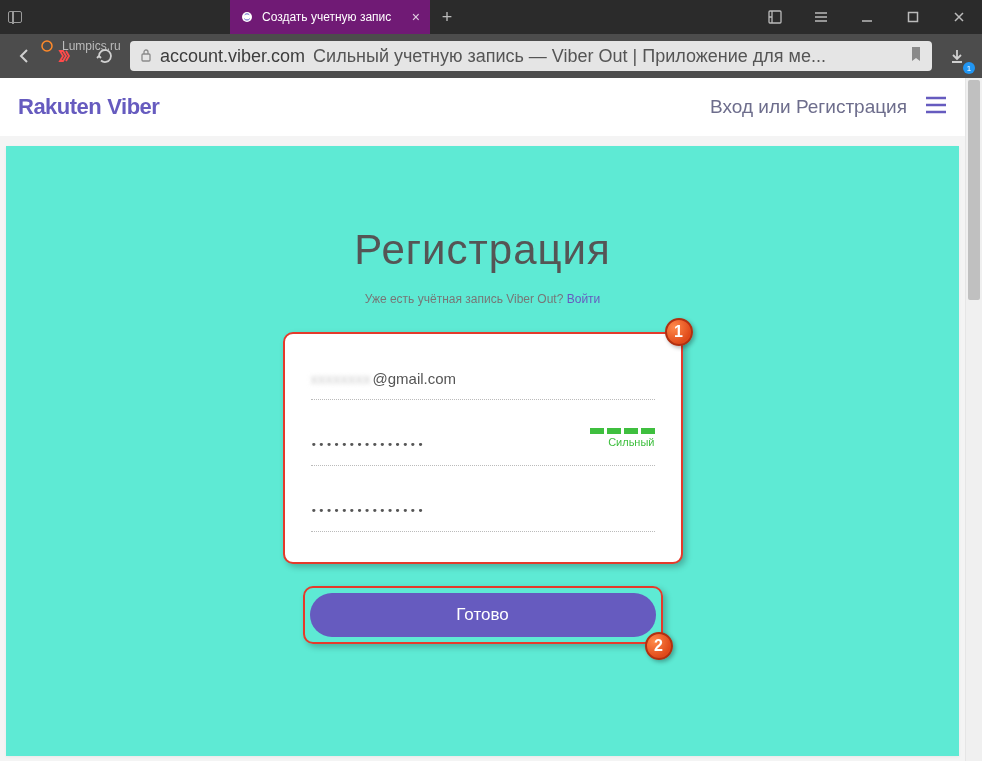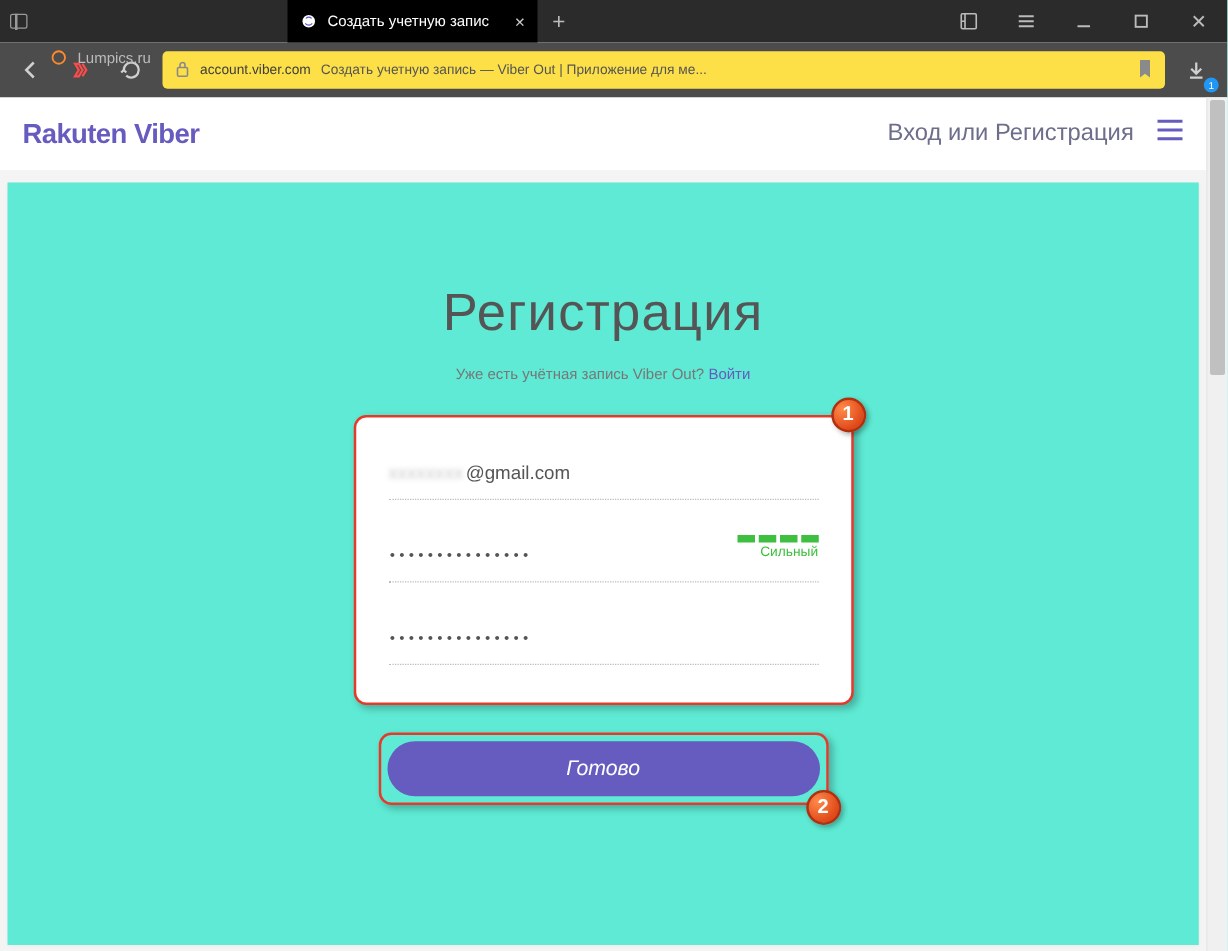--- a/index.html
+++ b/index.html
@@ -5,32 +5,32 @@
   * { box-sizing: border-box; margin: 0; padding: 0; }
   body { width: 982px; height: 761px; font-family: Arial, "Segoe UI", sans-serif; background: #fff; overflow: hidden; }
 
   
   .titlebar { height: 34px; background: #2b2b2b; display: flex; align-items: stretch; }
   .titlebar-left { width: 30px; display: flex; align-items: center; justify-content: center; }
   .panel-icon { width: 14px; height: 12px; border: 1.5px solid #9a9a9a; border-radius: 2px; position: relative; }
   .panel-icon::before { content: ""; position: absolute; left: 3px; top: -1.5px; bottom: -1.5px; width: 1.5px; background: #9a9a9a; }
   .tab { display: flex; align-items: center; padding: 0 10px; gap: 8px; font-size: 12px; color: #bbb; height: 100%; position: relative; }
   .tab-inactive { width: 200px; margin-top: 29px; }
-  .tab-active { background: #000000; color: #fff; width: 200px; }
+  .tab-active { background: #701a75; color: #fff; width: 200px; }
   .tab-icon { display: inline-flex; width: 14px; height: 14px; align-items: center; justify-content: center; }
   .tab-text { white-space: nowrap; overflow: hidden; text-overflow: ellipsis; flex: 1; }
   .tab-close { font-size: 14px; color: rgba(255,255,255,0.8); cursor: pointer; }
   .tab-new { width: 34px; display: flex; align-items: center; justify-content: center; color: #bbb; font-size: 18px; }
   .titlebar-right { margin-left: auto; display: flex; align-items: stretch; }
   .titlebar-btn { width: 46px; display: flex; align-items: center; justify-content: center; color: #bbb; }
   .titlebar-btn svg { display: block; }
 
   .toolbar { height: 44px; background: #4c4c4c; display: flex; align-items: center; padding: 0 10px; gap: 10px; }
   .tool-btn { width: 30px; height: 30px; display: flex; align-items: center; justify-content: center; color: #d0d0d0; border-radius: 4px; }
-  .addressbar { flex: 1; height: 30px; background: #fde047; border-radius: 4px; display: flex; align-items: center; padding: 0 10px; gap: 8px; color: #555; font-size: 11px; justify-content: flex-end; }
+  .addressbar { flex: 1; height: 30px; background: #e5e5e5; border-radius: 4px; display: flex; align-items: center; padding: 0 10px; gap: 8px; color: #555; font-size: 18px; justify-content: flex-end; }
   .addressbar .lock { color: #8a8a8a; }
   .addressbar .domain-part { color: #3d3d3d; }
   .addressbar .title-part { color: #555; white-space: nowrap; overflow: hidden; text-overflow: ellipsis; }
   .bookmark { color: #8a8a8a; }
   .dl-indicator { position: relative; }
   .dl-badge { position: absolute; bottom: -3px; right: -3px; width: 12px; height: 12px; background: #2196f3; border-radius: 50%; color: #fff; font-size: 8px; display: flex; align-items: center; justify-content: center; }
 
   
   .viewport { height: 683px; background: #fff; display: flex; }
   .page { flex: 1; display: flex; flex-direction: column; }
@@ -55,21 +55,21 @@
   .field:last-child { margin-bottom: 6px; }
   .field .blurred { color: #ccc; filter: blur(2px); margin-right: 2px; }
   .field .dots { letter-spacing: 1px; font-family: monospace; color: #555; font-size: 11px; }
   .strength { position: absolute; right: 0; top: 4px; text-align: right; }
   .strength-bars { display: flex; gap: 3px; justify-content: flex-end; }
   .strength-bars span { width: 14px; height: 6px; background: #3fbf3f; display: block; }
   .strength-label { font-size: 11px; color: #3fbf3f; margin-top: 2px; }
 
   .submit-wrap { width: 360px; margin: 22px auto 0; position: relative; }
   .red-box2 { border: 2.5px solid #e53a2b; border-radius: 10px; padding: 5px; box-shadow: 3px 3px 6px rgba(0,0,0,0.25); }
-  .submit-btn { width: 100%; height: 44px; background: #665bbf; color: #fff; border: none; border-radius: 22px; font-size: 17px; cursor: pointer; font-style: italic; }
+  .submit-btn { width: 100%; height: 44px; background: #665bbf; color: #fff; border: none; border-radius: 22px; font-size: 17px; cursor: pointer; }
 
   .callout { position: absolute; width: 28px; height: 28px; border-radius: 50%; background: radial-gradient(circle at 30% 30%, #ff8a4a, #e04a1a 70%); border: 2px solid #b03010; color: #fff; font-weight: bold; display: flex; align-items: center; justify-content: center; font-size: 16px; box-shadow: 2px 2px 4px rgba(0,0,0,0.3); }
   .callout-1 { top: -14px; right: -10px; }
   .callout-2 { bottom: -16px; right: -10px; }
 </style>
 </head>
 <body>
 
 <div class="titlebar">
   <div class="titlebar-left">
@@ -141,21 +141,21 @@
       </svg>
   </div>
   <div class="addressbar">
     <span class="lock">
       <svg width="12" height="14" viewBox="0 0 12 14">
           <rect x="2" y="6" width="8" height="7" rx="1" fill="none" stroke="#8a8a8a" stroke-width="1.3"></rect>
           <path d="M4 6V4a2 2 0 0 1 4 0v2" fill="none" stroke="#8a8a8a" stroke-width="1.3"></path>
         </svg>
     </span>
     <span class="domain-part">account.viber.com</span>
-    <span class="title-part">Создать учетную запись — Viber Out | Приложение для ме...</span>
+    <span class="title-part">Сильный учетную запись — Viber Out | Приложение для ме...</span>
     <span class="bookmark" style="margin-left:auto">
       <svg width="12" height="16" viewBox="0 0 12 16">
           <path d="M2 1h8v14l-4-3-4 3V1z" fill="#8a8a8a"></path>
         </svg>
     </span>
   </div>
   <div class="tool-btn dl-indicator">
     <svg width="16" height="16" viewBox="0 0 16 16">
         <path d="M8 2v8M4 7l4 4 4-4M3 14h10" fill="none" stroke="#d0d0d0" stroke-width="1.8"></path>
       </svg>

